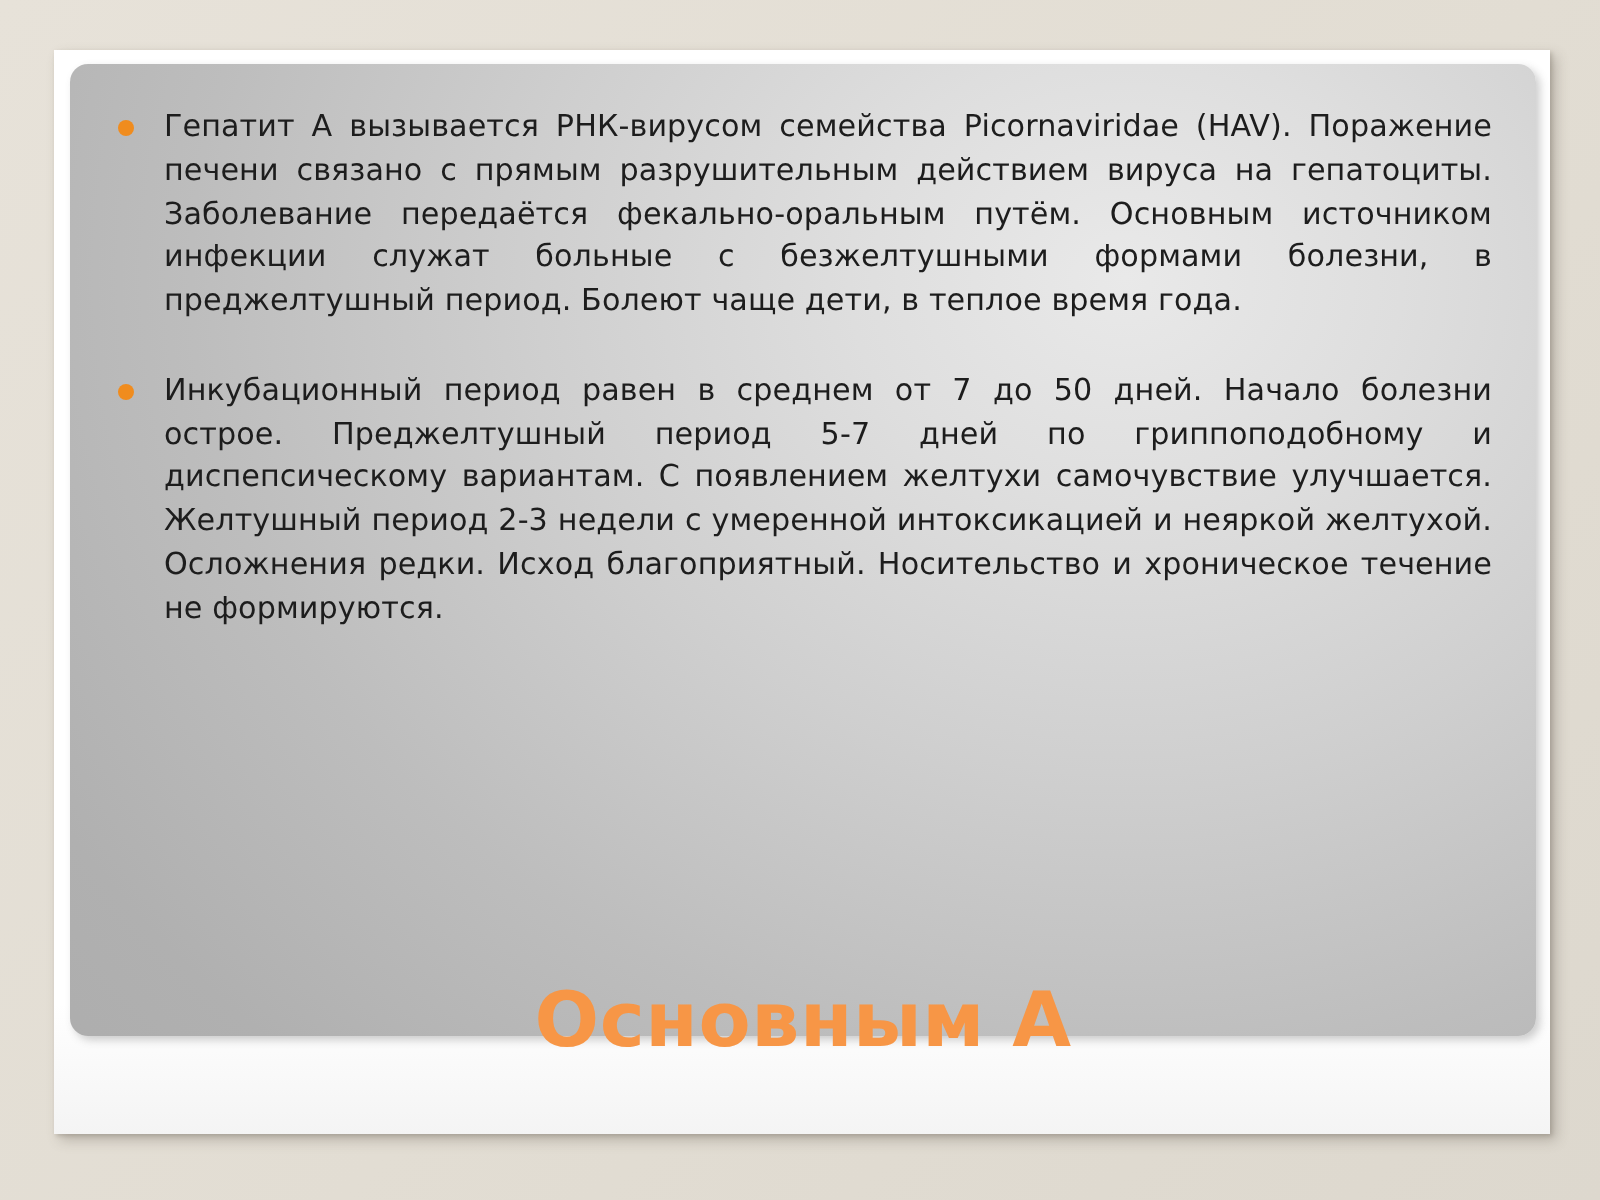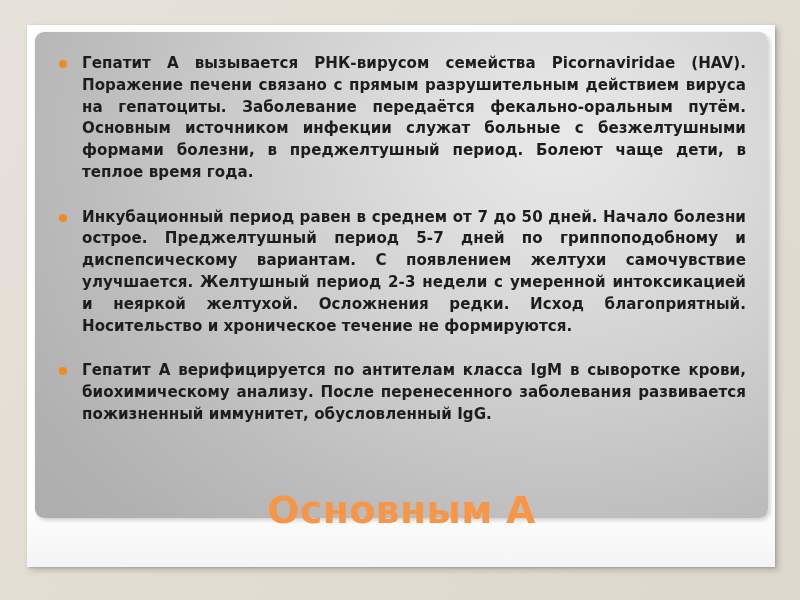--- a/index.html
+++ b/index.html
@@ -53,21 +53,20 @@
         #b0b0b0 72%,
         #a8a8a8 100%);
     box-shadow: 2px 2px 4px rgba(80, 80, 80, 0.28);
     overflow: hidden;
   }
 
   .bullet-list {
     list-style: none;
     margin: 0;
     padding: 21px 22px 0 22px;
-    font-weight: bold;
   }
 
   .bullet-item {
     position: relative;
     padding-left: 25px;
     margin: 0 0 1px 0;
     font-size: 15.1px;
     line-height: 21.8px;
     color: #1d1d1d;
     text-align: justify;
@@ -124,24 +123,20 @@
         <li class="bullet-item">
           <span class="bullet-dot"></span>
           <span class="bullet-text">Гепатит А вызывается РНК-вирусом семейства Picornaviridae (HAV). Поражение печени связано с прямым разрушительным действием вируса на гепатоциты. Заболевание передаётся фекально-оральным путём. Основным источником инфекции служат больные с безжелтушными формами болезни, в преджелтушный период. Болеют чаще дети, в теплое время года.</span>
         </li>
 
         <li class="bullet-item">
           <span class="bullet-dot"></span>
           <span class="bullet-text">Инкубационный период равен в среднем от 7 до 50 дней. Начало болезни острое. Преджелтушный период 5-7 дней по гриппоподобному и диспепсическому вариантам. С появлением желтухи самочувствие улучшается. Желтушный период 2-3 недели с умеренной интоксикацией и неяркой желтухой. Осложнения редки. Исход благоприятный. Носительство и хроническое течение не формируются.</span>
         </li>
 
-        <li class="bullet-item">
-          <span class="bullet-dot"></span>
-          <span class="bullet-text">Гепатит А верифицируется по антителам класса IgM в сыворотке крови, биохимическому анализу. После перенесенного заболевания развивается пожизненный иммунитет, обусловленный IgG.</span>
-        </li>
 
       </ul>
 
     </div>
 
     <div class="slide-title">Основным А</div>
 
   </div>
 
 </div>

